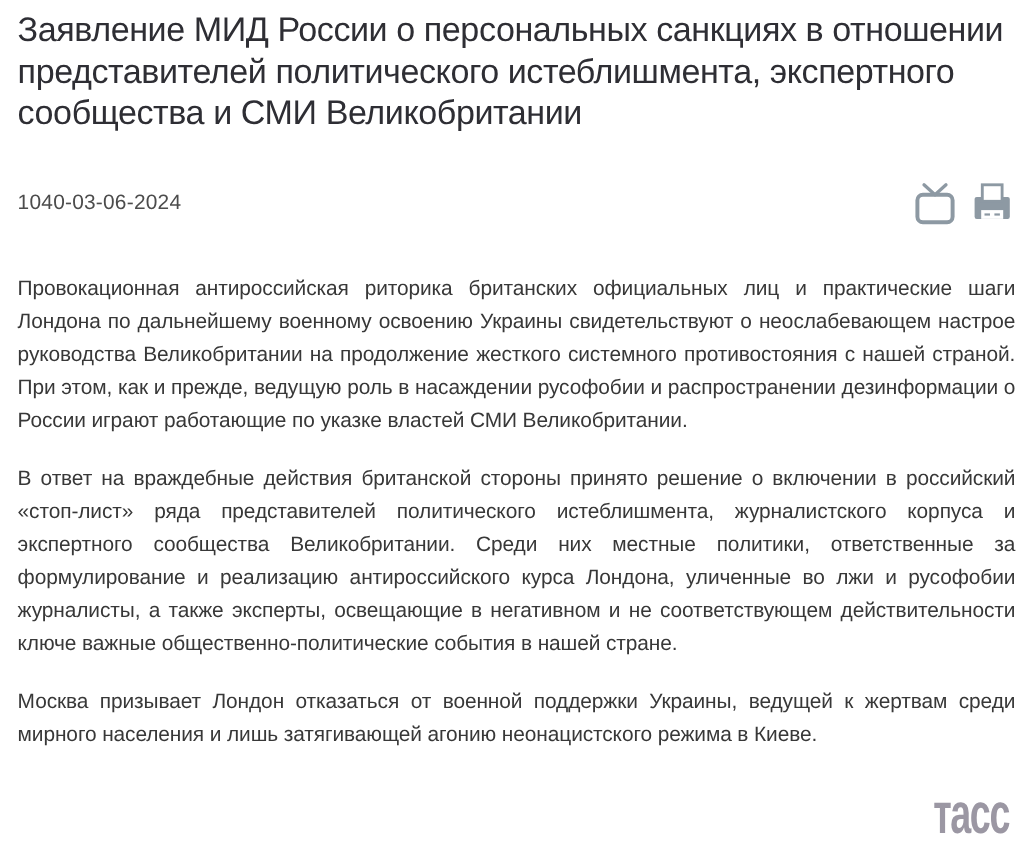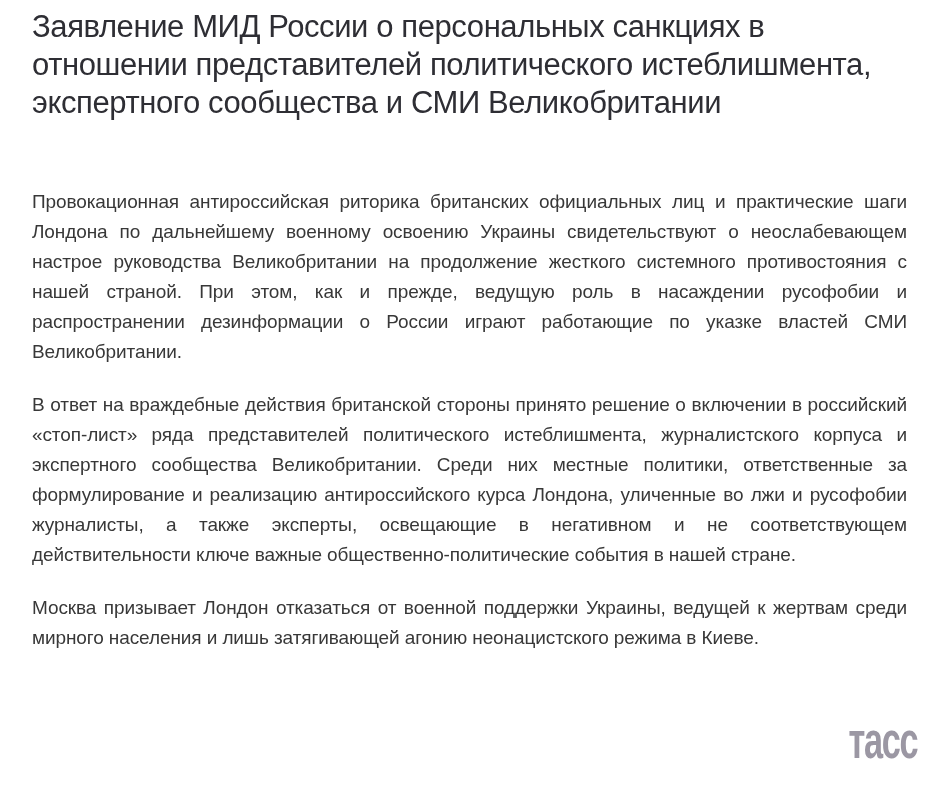--- a/index.html
+++ b/index.html
@@ -9,21 +9,21 @@
   }
   body {
     width: 939px;
     height: 787px;
     position: relative;
     overflow: hidden;
     font-family: "Liberation Sans", sans-serif;
     -webkit-font-smoothing: antialiased;
   }
   .content {
-    padding: 0 32px;
+    padding: 0 16px;
   }
   .article-title {
     margin: 8px 0 0 0;
     font-size: 31px;
     line-height: 38px;
     font-weight: 400;
     letter-spacing: -0.4px;
     color: #2e2e34;
     max-width: 915px;
   }
@@ -47,21 +47,21 @@
   }
   .icon-btn {
     background: none;
     border: none;
     padding: 0;
     cursor: pointer;
     display: inline-flex;
     align-items: center;
   }
   .body-text {
-    margin-top: 65px;
+    margin-top: 40px;
   }
   .body-text p {
     margin: 0 0 23px 0;
     font-size: 19px;
     line-height: 30px;
     text-align: justify;
     color: #383838;
     letter-spacing: -0.1px;
   }
   .watermark-glow {
@@ -89,20 +89,45 @@
     pointer-events: none;
   }
 </style>
 </head>
 <body>
 
 <div class="content">
 
   <h1 class="article-title">Заявление МИД России о персональных санкциях в отношении представителей политического истеблишмента, экспертного сообщества и СМИ Великобритании</h1>
 
+  <div class="meta-row">
+    <span class="article-date">1040-03-06-2024</span>
+
+    <div class="meta-icons">
+      <button class="icon-btn">
+        <span style="display:inline-flex">
+          <svg width="38" height="42" viewBox="0 0 38 42" aria-hidden="true">
+            <path d="M9 4 L19 13 M29 4 L19 13" fill="none" stroke="#8d99a3" stroke-width="3" stroke-linecap="round"></path>
+            <rect x="3" y="13" width="32" height="25" rx="5" fill="none" stroke="#8d99a3" stroke-width="3.6"></rect>
+          </svg>
+        </span>
+      </button>
+      <button class="icon-btn">
+        <span style="display:inline-flex">
+          <svg width="34" height="42" viewBox="0 0 34 42" aria-hidden="true">
+            <rect x="1" y="15" width="32" height="20" rx="2" fill="#8d99a3"></rect>
+            <rect x="8" y="4" width="18" height="15" fill="#ffffff" stroke="#8d99a3" stroke-width="2.6"></rect>
+            <rect x="7" y="27" width="20" height="8" fill="#ffffff"></rect>
+            <rect x="10" y="30" width="5" height="2" fill="#8d99a3"></rect>
+            <rect x="19" y="30" width="5" height="2" fill="#8d99a3"></rect>
+          </svg>
+        </span>
+      </button>
+    </div>
+  </div>
 
   <div class="body-text">
     <p>Провокационная антироссийская риторика британских официальных лиц и практические шаги Лондона по дальнейшему военному освоению Украины свидетельствуют о неослабевающем настрое руководства Великобритании на продолжение жесткого системного противостояния с нашей страной. При этом, как и прежде, ведущую роль в насаждении русофобии и распространении дезинформации о России играют работающие по указке властей СМИ Великобритании.</p>
     <p>В ответ на враждебные действия британской стороны принято решение о включении в российский «стоп-лист» ряда представителей политического истеблишмента, журналистского корпуса и экспертного сообщества Великобритании. Среди них местные политики, ответственные за формулирование и реализацию антироссийского курса Лондона, уличенные во лжи и русофобии журналисты, а также эксперты, освещающие в негативном и не соответствующем действительности ключе важные общественно-политические события в нашей стране.</p>
     <p>Москва призывает Лондон отказаться от военной поддержки Украины, ведущей к жертвам среди мирного населения и лишь затягивающей агонию неонацистского режима в Киеве.</p>
   </div>
 
 </div>
 
 <div class="watermark-glow"></div>

